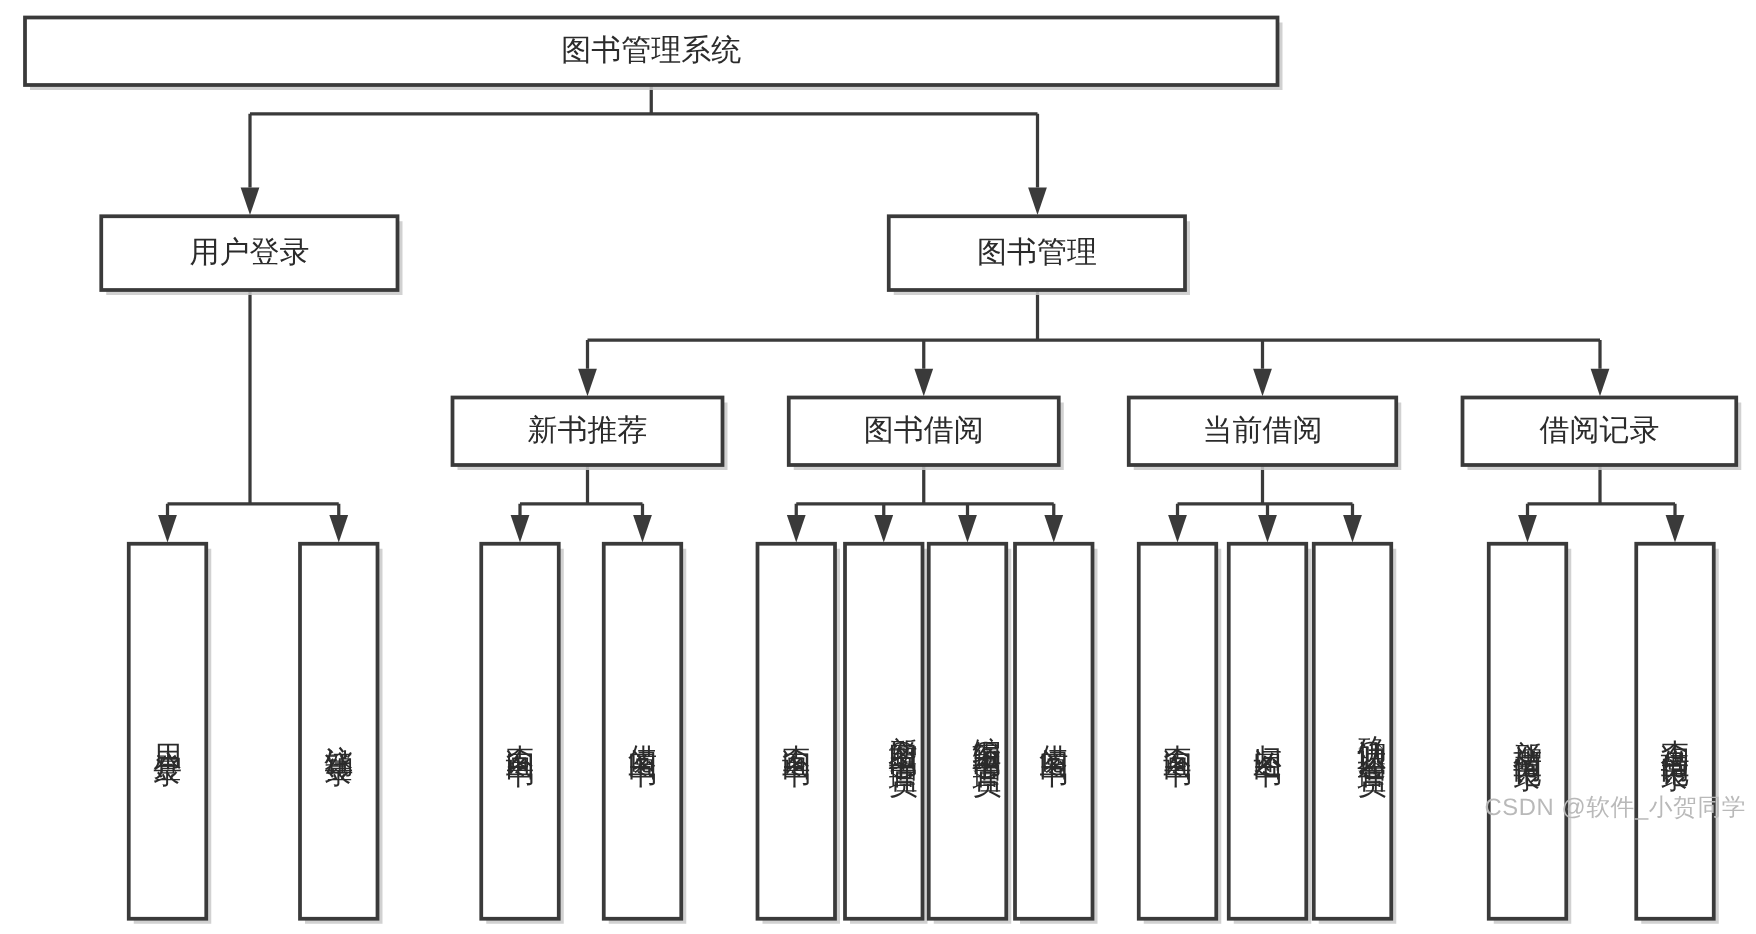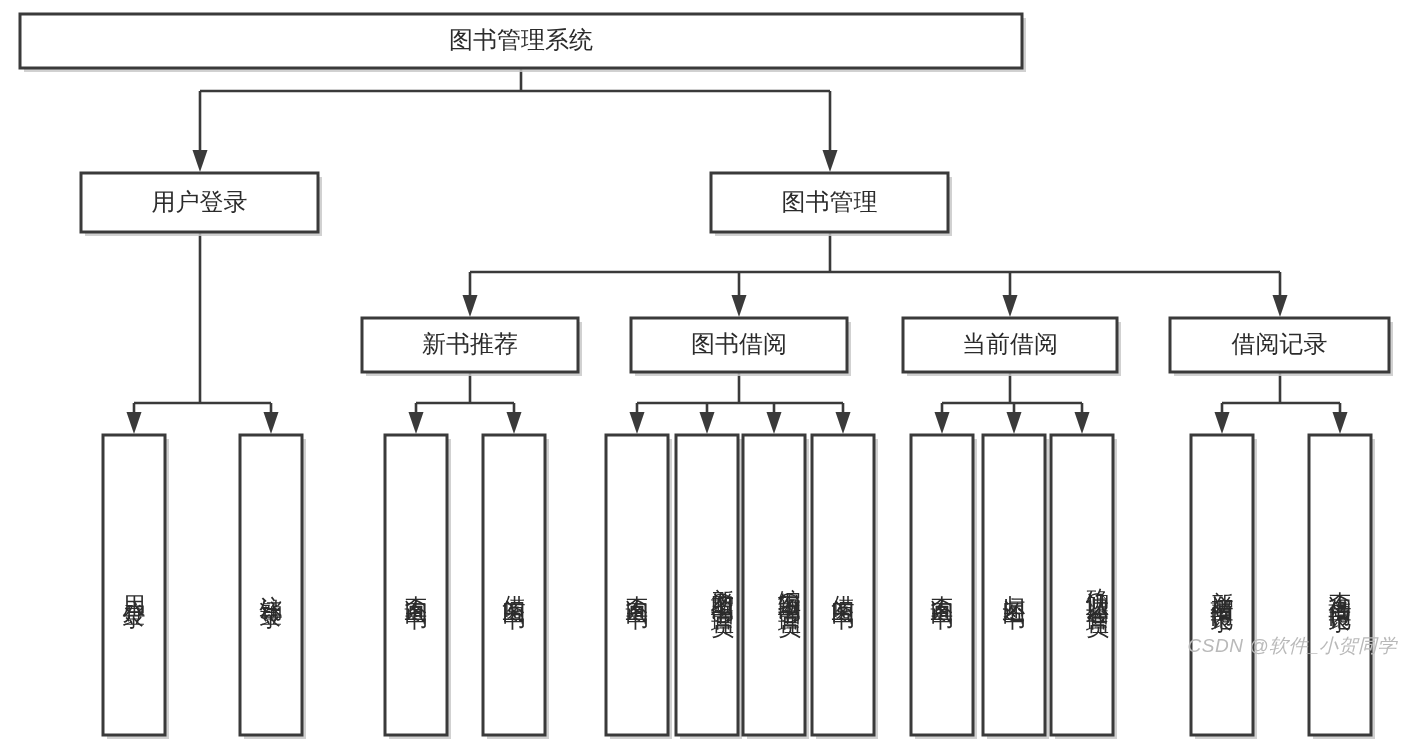--- a/index.html
+++ b/index.html
@@ -66,21 +66,20 @@
   }
   .watermark{
     position:absolute;
     right:8px;
     bottom:4px;
     font-size:19px;
     color:#b9b9b9;
     font-family:"Liberation Sans","DejaVu Sans",sans-serif;
     white-space:nowrap;
     letter-spacing:.5px;
-    font-style:italic;
   }
 </style>
 </head>
 <body>
 
 <div id="diagram-root">
   <svg class="canvas" id="svg-canvas" viewBox="0 0 1405 747">
       <g>
         <path d="M 521 68 L 521 91" class="connector"></path>
         <path d="M 200 91 L 830 91" class="connector"></path>

